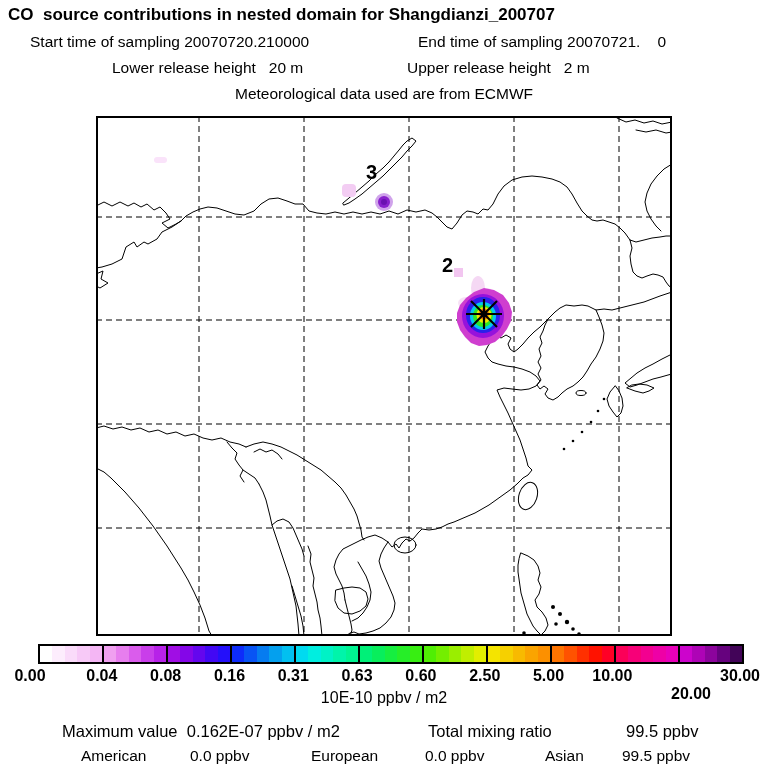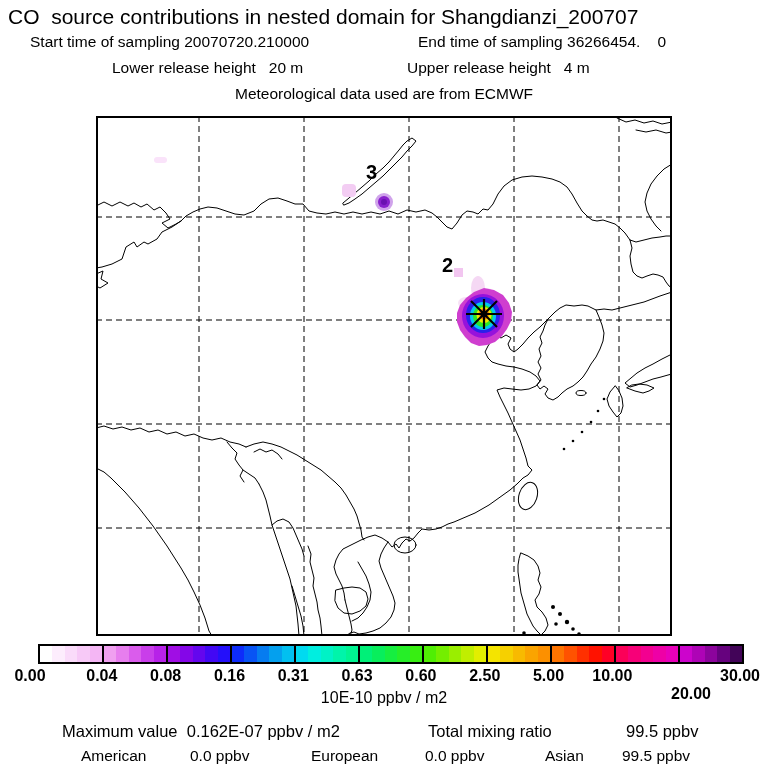--- a/index.html
+++ b/index.html
@@ -1,19 +1,19 @@
 <!DOCTYPE html>
 <html><head>
 <meta charset="utf-8">
 <style>
   html,body{margin:0;padding:0;background:#fff;}
   body{width:768px;height:768px;position:relative;overflow:hidden;
        font-family:"Liberation Sans","DejaVu Sans",sans-serif;color:#000;}
   .abs{position:absolute;white-space:pre;}
-  .title{font-size:21px;font-weight:normal;}
+  .title{font-size:17px;font-weight:bold;}
   .hline{font-size:15.5px;text-align:center;}
   .centered{left:0;width:768px;text-align:center;}
   #map{position:absolute;left:96px;top:116px;width:576px;height:520px;}
   #colorbar{position:absolute;left:38px;top:644px;width:706px;height:20px;
             border:2px solid #000;box-sizing:border-box;display:flex;}
   .cb-int{flex:1 1 0;display:flex;border-right:2px solid #000;}
   .cb-int:last-child{border-right:none;}
   .cb-cell{flex:1 1 0;}
   .tick{position:absolute;top:0;transform:translateX(-50%);
         font-size:16px;font-weight:bold;white-space:nowrap;text-align:center;}
@@ -21,23 +21,23 @@
   .unit{font-size:16px;}
   .maxline{font-size:16.5px;}
   .regline{font-size:15.5px;}
   svg text{font-family:"Liberation Sans","DejaVu Sans",sans-serif;}
 </style>
 </head>
 <body>
 
 <div class="abs title" style="left:8px;top:5px">CO  source contributions in nested domain for Shangdianzi_200707</div>
 <div class="abs hline" style="left:30px;top:33px">Start time of sampling 20070720.210000</div>
-<div class="abs hline" style="left:418px;top:33px">End time of sampling 36266454.    0</div>
+<div class="abs hline" style="left:418px;top:33px">End time of sampling 20070721.    0</div>
 <div class="abs hline" style="left:112px;top:59px">Lower release height   20 m</div>
-<div class="abs hline" style="left:407px;top:59px">Upper release height   4 m</div>
+<div class="abs hline" style="left:407px;top:59px">Upper release height   2 m</div>
 <div class="abs hline centered" style="top:85px">Meteorological data used are from ECMWF</div>
 
 <div id="map">
 <svg width="576" height="520" viewBox="0 0 576 520">
 
   <g stroke="#000" stroke-width="1" stroke-dasharray="6 4">
     <line x1="103" y1="0" x2="103" y2="520"></line>
         <line x1="208" y1="0" x2="208" y2="520"></line>
     <line x1="313" y1="0" x2="313" y2="520"></line>
         <line x1="418" y1="0" x2="418" y2="520"></line>

